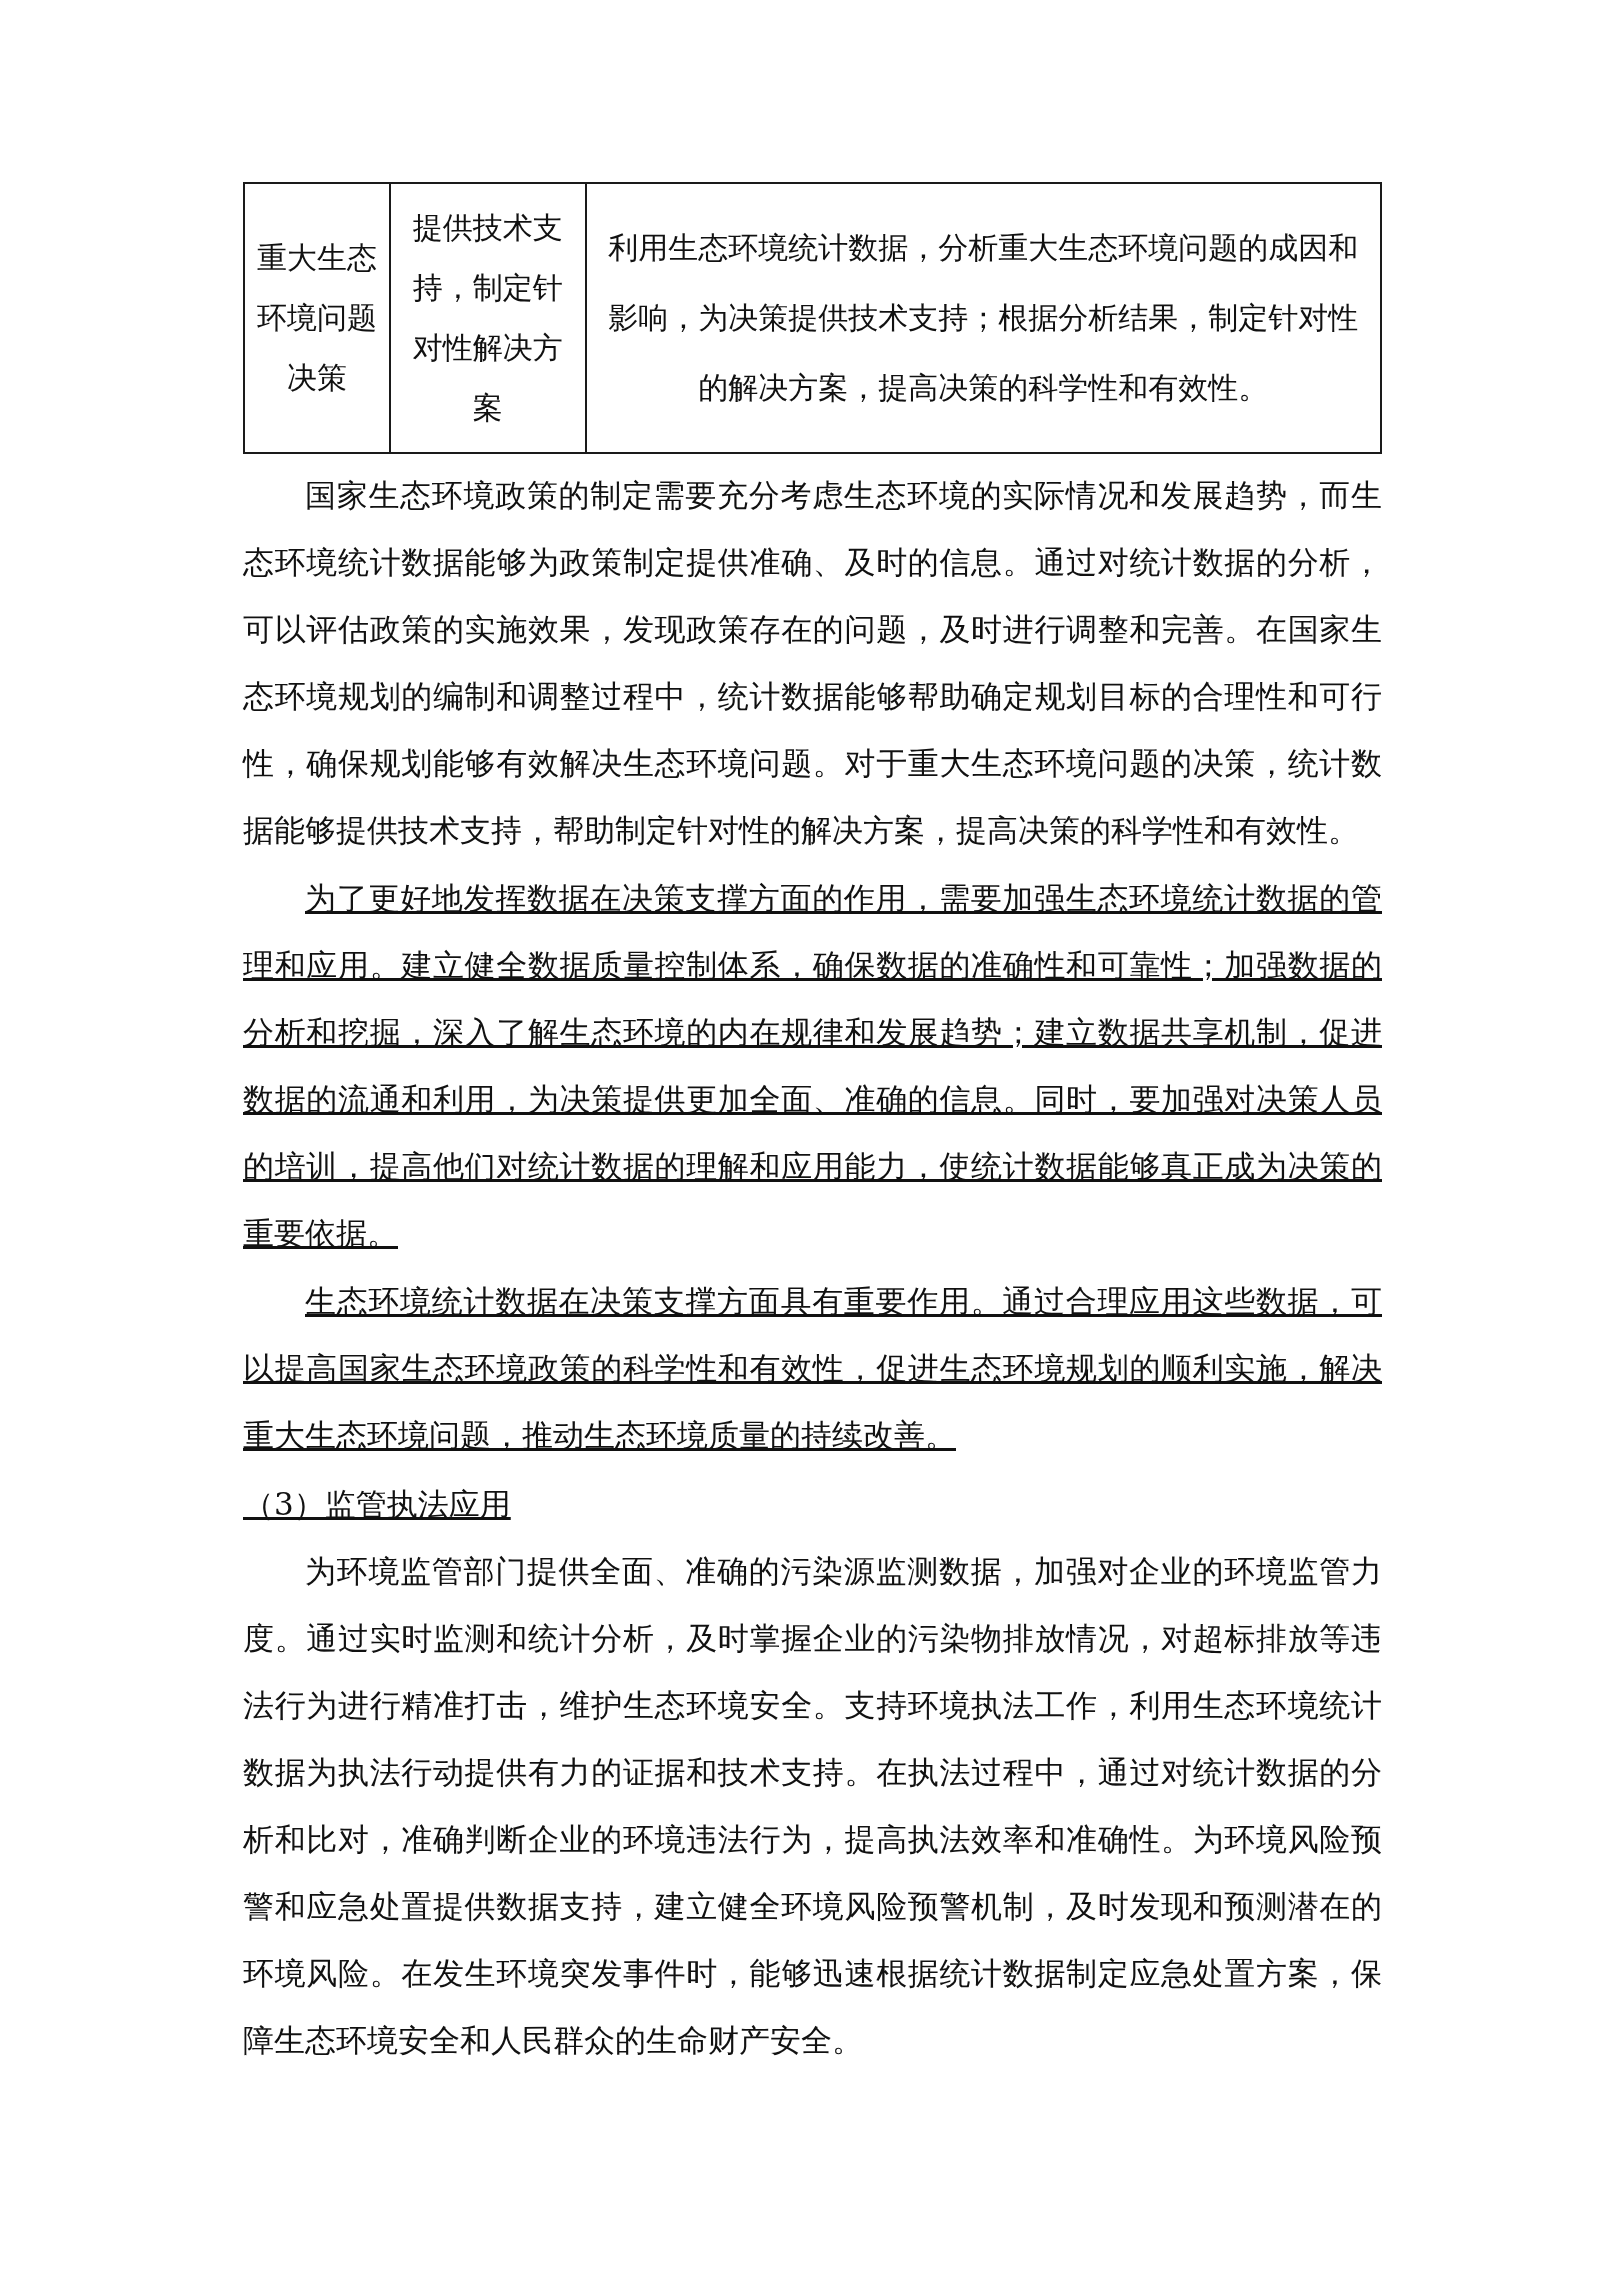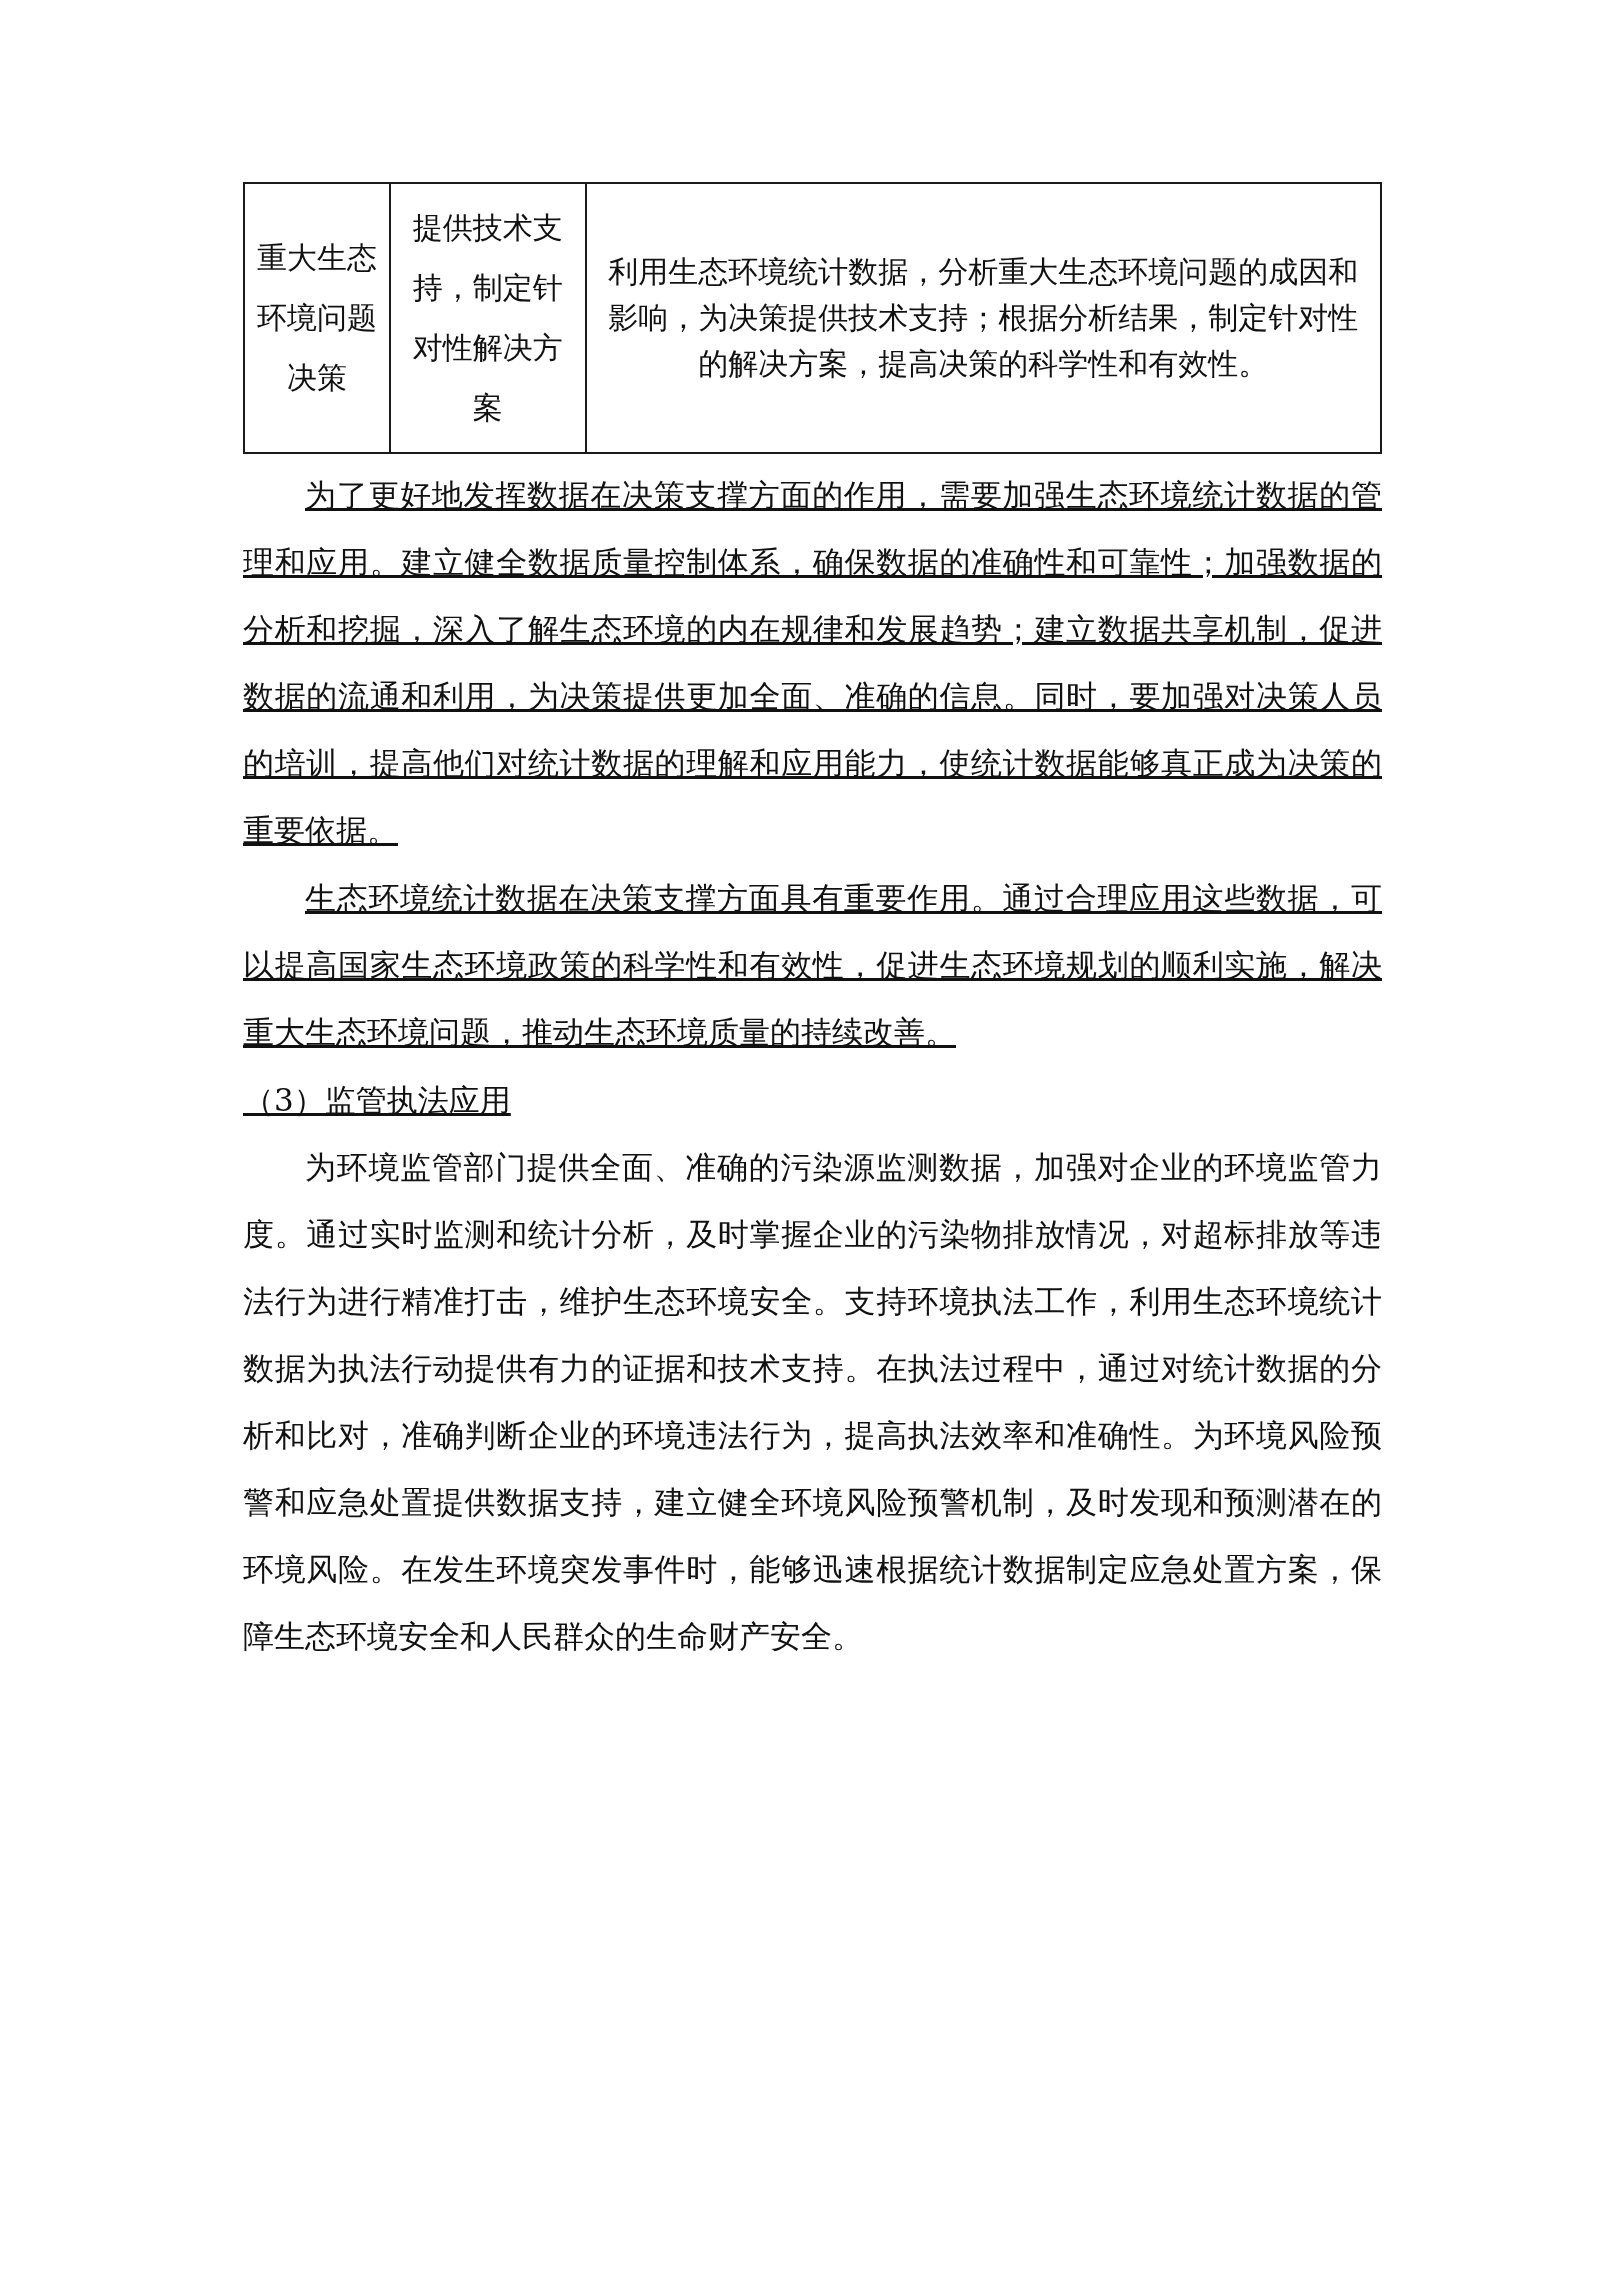--- a/index.html
+++ b/index.html
@@ -12,21 +12,21 @@
   table.cont {
     border-collapse: collapse; width: 1139px; table-layout: fixed;
   }
   table.cont td {
     border: 2px solid #1a1a1a; font-size: 30px; line-height: 60px;
     text-align: center; vertical-align: middle; padding: 0 7.9px;
     height: 268px; word-break: break-all;
   }
   table.cont td.c1 { width: 128px; }
   table.cont td.c2 { width: 178px; border-radius: 21px; }
-  table.cont td.c3 { line-height: 46px; }
+  table.cont td.c3 { line-height: 70px; }
   .body-text { margin-top: 7.9px; }
   p {
     margin: 0; font-size: 31px; line-height: 67px; text-align: justify;
     text-justify: inter-character; word-break: break-all;
   }
   p.para { text-indent: 2em; margin-bottom: 0; }
   p.heading { text-indent: 0; padding-left: 0; }
   p.gap { margin-top: 1.3px; text-decoration: underline; }
 </style>
 </head>
@@ -37,19 +37,20 @@
     <tbody>
         <tr>
       <td class="c1">重大生态环境问题决策</td>
       <td class="c2">提供技术支持，制定针对性解决方案</td>
       <td class="c3">利用生态环境统计数据，分析重大生态环境问题的成因和影响，为决策提供技术支持；根据分析结果，制定针对性的解决方案，提高决策的科学性和有效性。</td>
     </tr>
   </tbody>
     </table>
 
   <div class="body-text">
+    <p class="para">国家生态环境政策的制定需要充分考虑生态环境的实际情况和发展趋势，而生态环境统计数据能够为政策制定提供准确、及时的信息。通过对统计数据的分析，可以评估政策的实施效果，发现政策存在的问题，及时进行调整和完善。在国家生态环境规划的编制和调整过程中，统计数据能够帮助确定规划目标的合理性和可行性，确保规划能够有效解决生态环境问题。对于重大生态环境问题的决策，统计数据能够提供技术支持，帮助制定针对性的解决方案，提高决策的科学性和有效性。</p>
     <p class="para gap">为了更好地发挥数据在决策支撑方面的作用，需要加强生态环境统计数据的管理和应用。建立健全数据质量控制体系，确保数据的准确性和可靠性；加强数据的分析和挖掘，深入了解生态环境的内在规律和发展趋势；建立数据共享机制，促进数据的流通和利用，为决策提供更加全面、准确的信息。同时，要加强对决策人员的培训，提高他们对统计数据的理解和应用能力，使统计数据能够真正成为决策的重要依据。</p>
     <p class="para gap">生态环境统计数据在决策支撑方面具有重要作用。通过合理应用这些数据，可以提高国家生态环境政策的科学性和有效性，促进生态环境规划的顺利实施，解决重大生态环境问题，推动生态环境质量的持续改善。</p>
     <p class="heading gap">（3）监管执法应用</p>
     <p class="para">为环境监管部门提供全面、准确的污染源监测数据，加强对企业的环境监管力度。通过实时监测和统计分析，及时掌握企业的污染物排放情况，对超标排放等违法行为进行精准打击，维护生态环境安全。支持环境执法工作，利用生态环境统计数据为执法行动提供有力的证据和技术支持。在执法过程中，通过对统计数据的分析和比对，准确判断企业的环境违法行为，提高执法效率和准确性。为环境风险预警和应急处置提供数据支持，建立健全环境风险预警机制，及时发现和预测潜在的环境风险。在发生环境突发事件时，能够迅速根据统计数据制定应急处置方案，保障生态环境安全和人民群众的生命财产安全。</p>
   </div>
 </div>
 
 
 </body></html>

